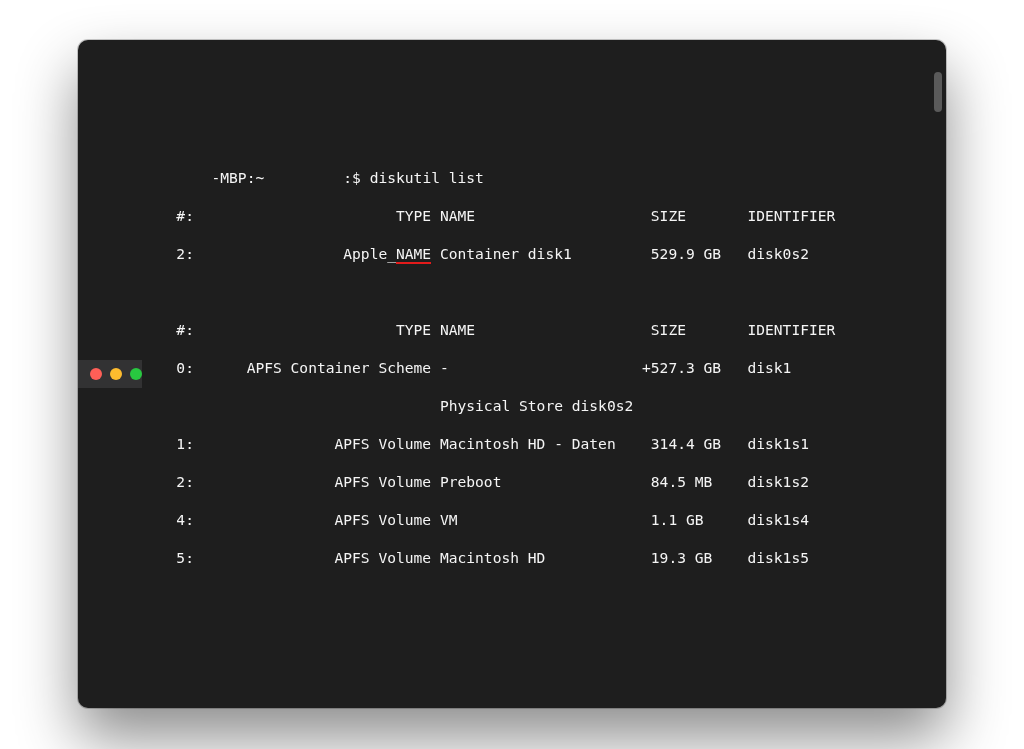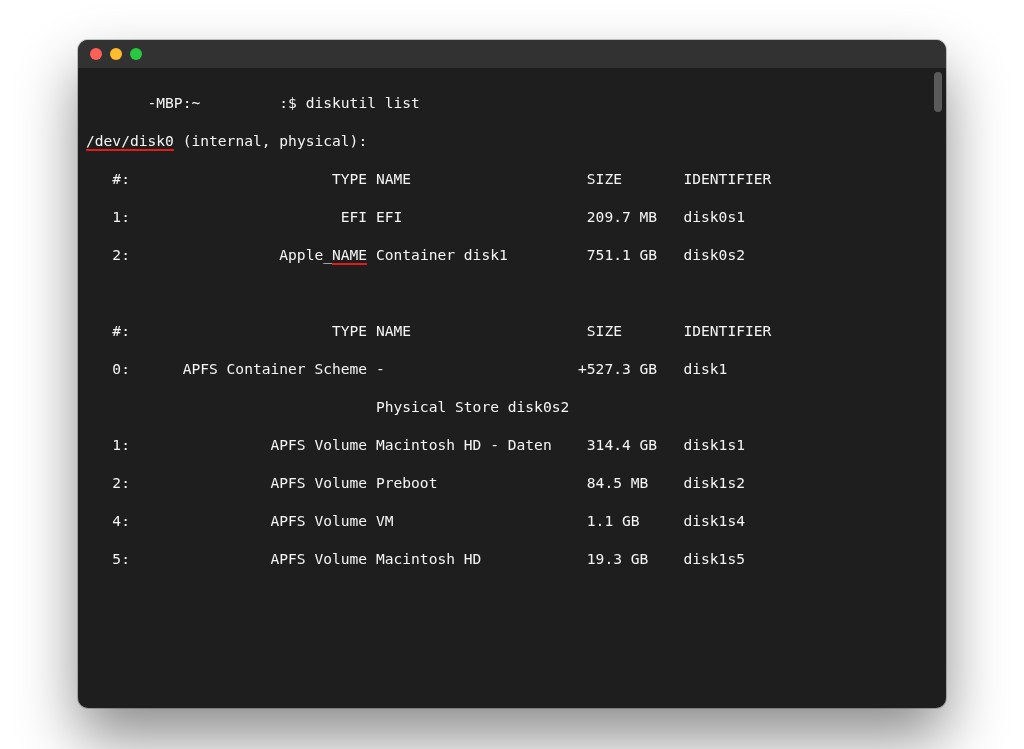--- a/index.html
+++ b/index.html
@@ -14,21 +14,22 @@
     position: absolute;
     left: 78px;
     top: 40px;
     width: 868px;
     height: 668px;
     background: #1e1e1e;
     border-radius: 10px;
     box-shadow: 0 30px 60px rgba(0,0,0,0.45), 0 0 0 1px rgba(0,0,0,0.2);
     overflow: hidden;
     display: flex;
-    flex-direction: column;
+    flex-direction: row;
+    align-items: center;
   }
   .titlebar {
     height: 28px;
     background: #323233;
     display: flex;
     align-items: center;
     padding-left: 12px;
     flex-shrink: 0;
   }
   .traffic {
@@ -79,24 +80,22 @@
       <div class="dot red"></div>
       <div class="dot yellow"></div>
       <div class="dot green"></div>
     </div>
   </div>
 
   <div class="scrollbar"></div>
 
   <div class="terminal">
 <div class="row"><span>       -MBP:~</span><span>         :$</span> <span>diskutil list</span></div>
-<div class="row"><span class="underline-red">/dev/disk0</span><span> (internal, physical):</span></div>
 <div class="row">   #:                       TYPE NAME                    SIZE       IDENTIFIER</div>
-<div class="row">   1:                        EFI EFI                     209.7 MB   disk0s1</div>
-<div class="row"><span>   2:                 Apple_</span><span class="underline-red">NAME</span><span> Container disk1         751.1 GB   disk0s2</span></div>
+<div class="row"><span>   2:                 Apple_</span><span class="underline-red">NAME</span><span> Container disk1         529.9 GB   disk0s2</span></div>
 <div class="row"> </div>
 <div class="row">   #:                       TYPE NAME                    SIZE       IDENTIFIER</div>
 <div class="row">   0:      APFS Container Scheme -                      +527.3 GB   disk1</div>
 <div class="row">                                 Physical Store disk0s2</div>
 <div class="row">   1:                APFS Volume Macintosh HD - Daten    314.4 GB   disk1s1</div>
 <div class="row">   2:                APFS Volume Preboot                 84.5 MB    disk1s2</div>
 <div class="row">   4:                APFS Volume VM                      1.1 GB     disk1s4</div>
 <div class="row">   5:                APFS Volume Macintosh HD            19.3 GB    disk1s5</div>
   </div>
 </div>

